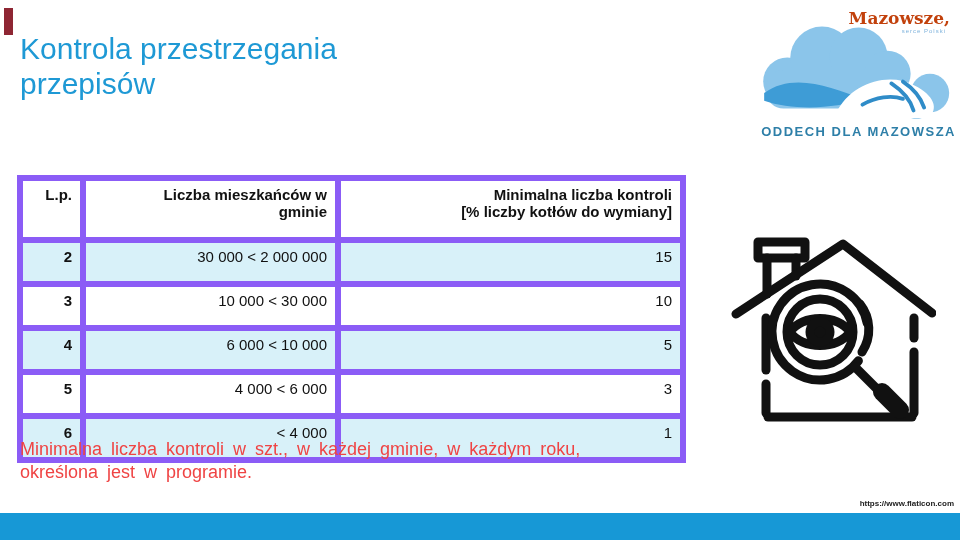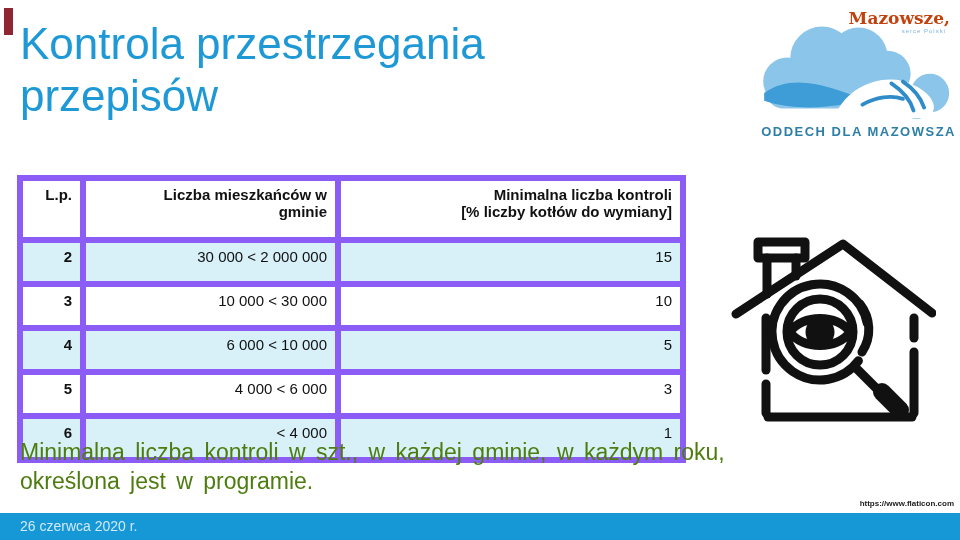--- a/index.html
+++ b/index.html
@@ -6,22 +6,22 @@
   body{font-family:"Liberation Sans", sans-serif; background:#888;}
   .slide{
     position:relative; width:960px; height:540px; background:#ffffff;
     overflow:hidden; margin:0 auto;
   }
   .red-mark{
     position:absolute; left:4px; top:8px; width:9px; height:27px;
     background:#8E2633;
   }
   .title{
-    position:absolute; left:20px; top:18px; width:640px;
-    font-size:44px; line-height:1.18; color:#1E99D5;
+    position:absolute; left:20px; top:31px; width:640px;
+    font-size:30px; line-height:1.18; color:#1E99D5;
     white-space:pre-line; letter-spacing:0px;
   }
   
   .logo{position:absolute; left:742px; top:2px; width:214px; height:148px;}
   .logo-brand{
     position:absolute; right:6px; top:8px;
     font-family:"DejaVu Serif", serif; font-weight:bold;
     font-size:17px; color:#c2410c; line-height:1;
   }
   .logo-brand-sub{
@@ -48,21 +48,21 @@
   .ktable .col-lp{width:63px;}
   .ktable .col-range{width:255px;}
   .ktable .col-min{width:345px;}
   .ktable td.lp{font-weight:bold;}
   .ktable tr.stripe td{background:#D8F1F9;}
   
   .house-icon{position:absolute; left:702px; top:220px;}
   
   .note{
     position:absolute; left:20px; top:438px; width:845px;
-    font-size:23px; line-height:1.25; color:#4d7c0f;
+    font-size:18px; line-height:1.25; color:#ef4444;
     white-space:pre-line; word-spacing:4px;
   }
   .attribution{
     position:absolute; right:6px; top:499px;
     font-size:8px; font-weight:bold; color:#222;margin-left:28px;
   }
   
   .footer{
     position:absolute; left:0; top:513px; width:960px; height:27px;
     background:#1798D6;
@@ -184,17 +184,16 @@
       <path d="M180 172 L198 190" fill="none" stroke="#111" stroke-width="18" stroke-linecap="round"></path>
     </svg>
   </div>
 
   <div class="note">Minimalna liczba kontroli w szt., w każdej gminie, w każdym roku,
 określona jest w programie.</div>
 
   <div class="attribution">https://www.flaticon.com</div>
 
   <div class="footer">
-    <span class="footer-date">26 czerwca 2020 r.</span>
     <span class="footer-page">14</span>
   </div>
 
 </div>
 
 </body></html>

